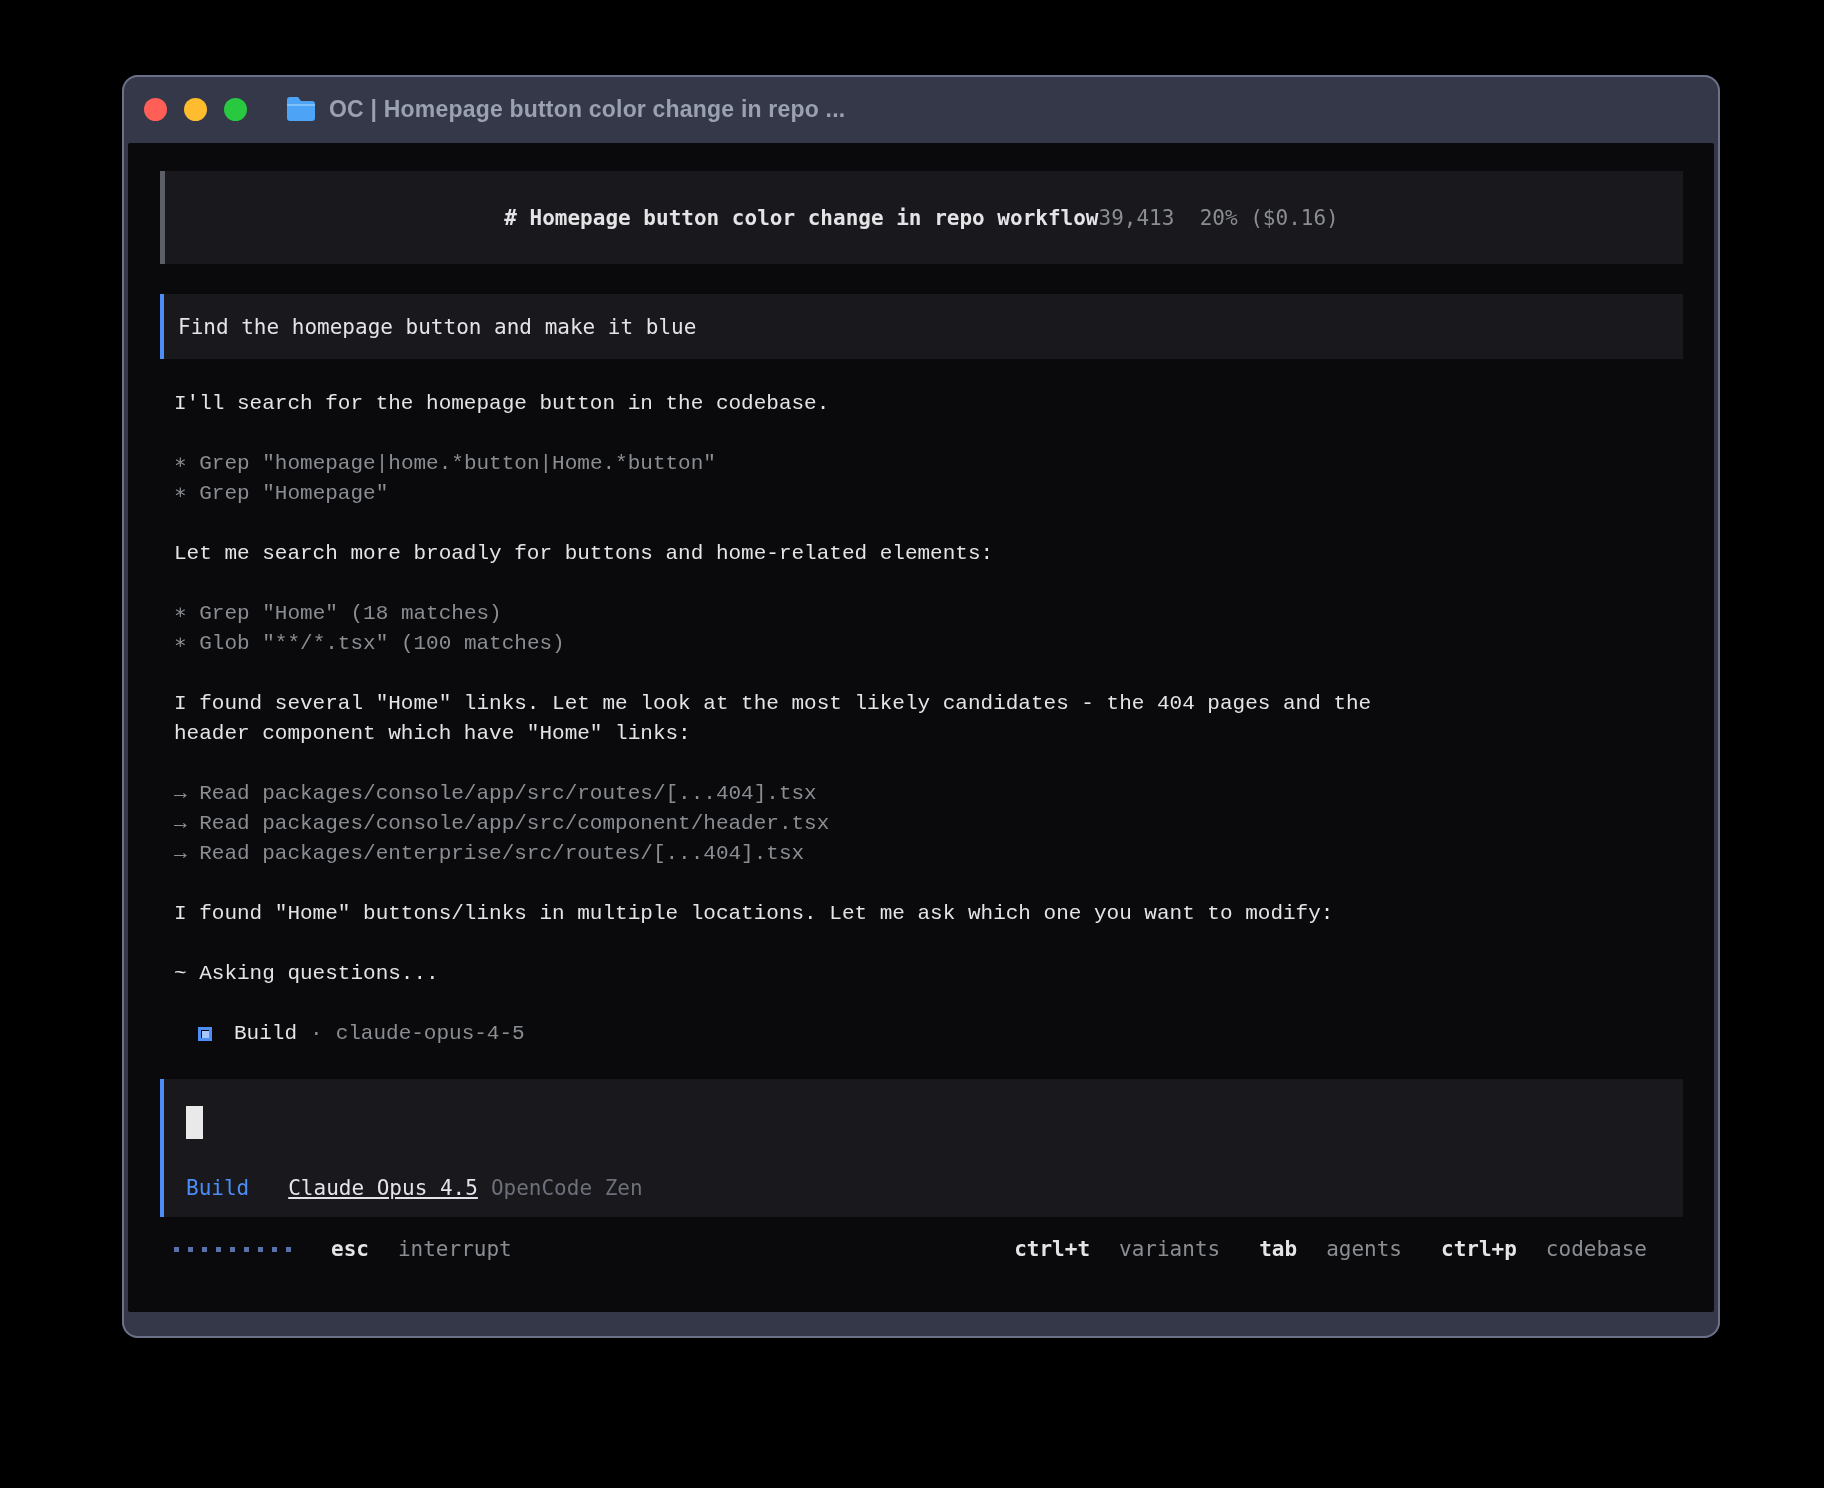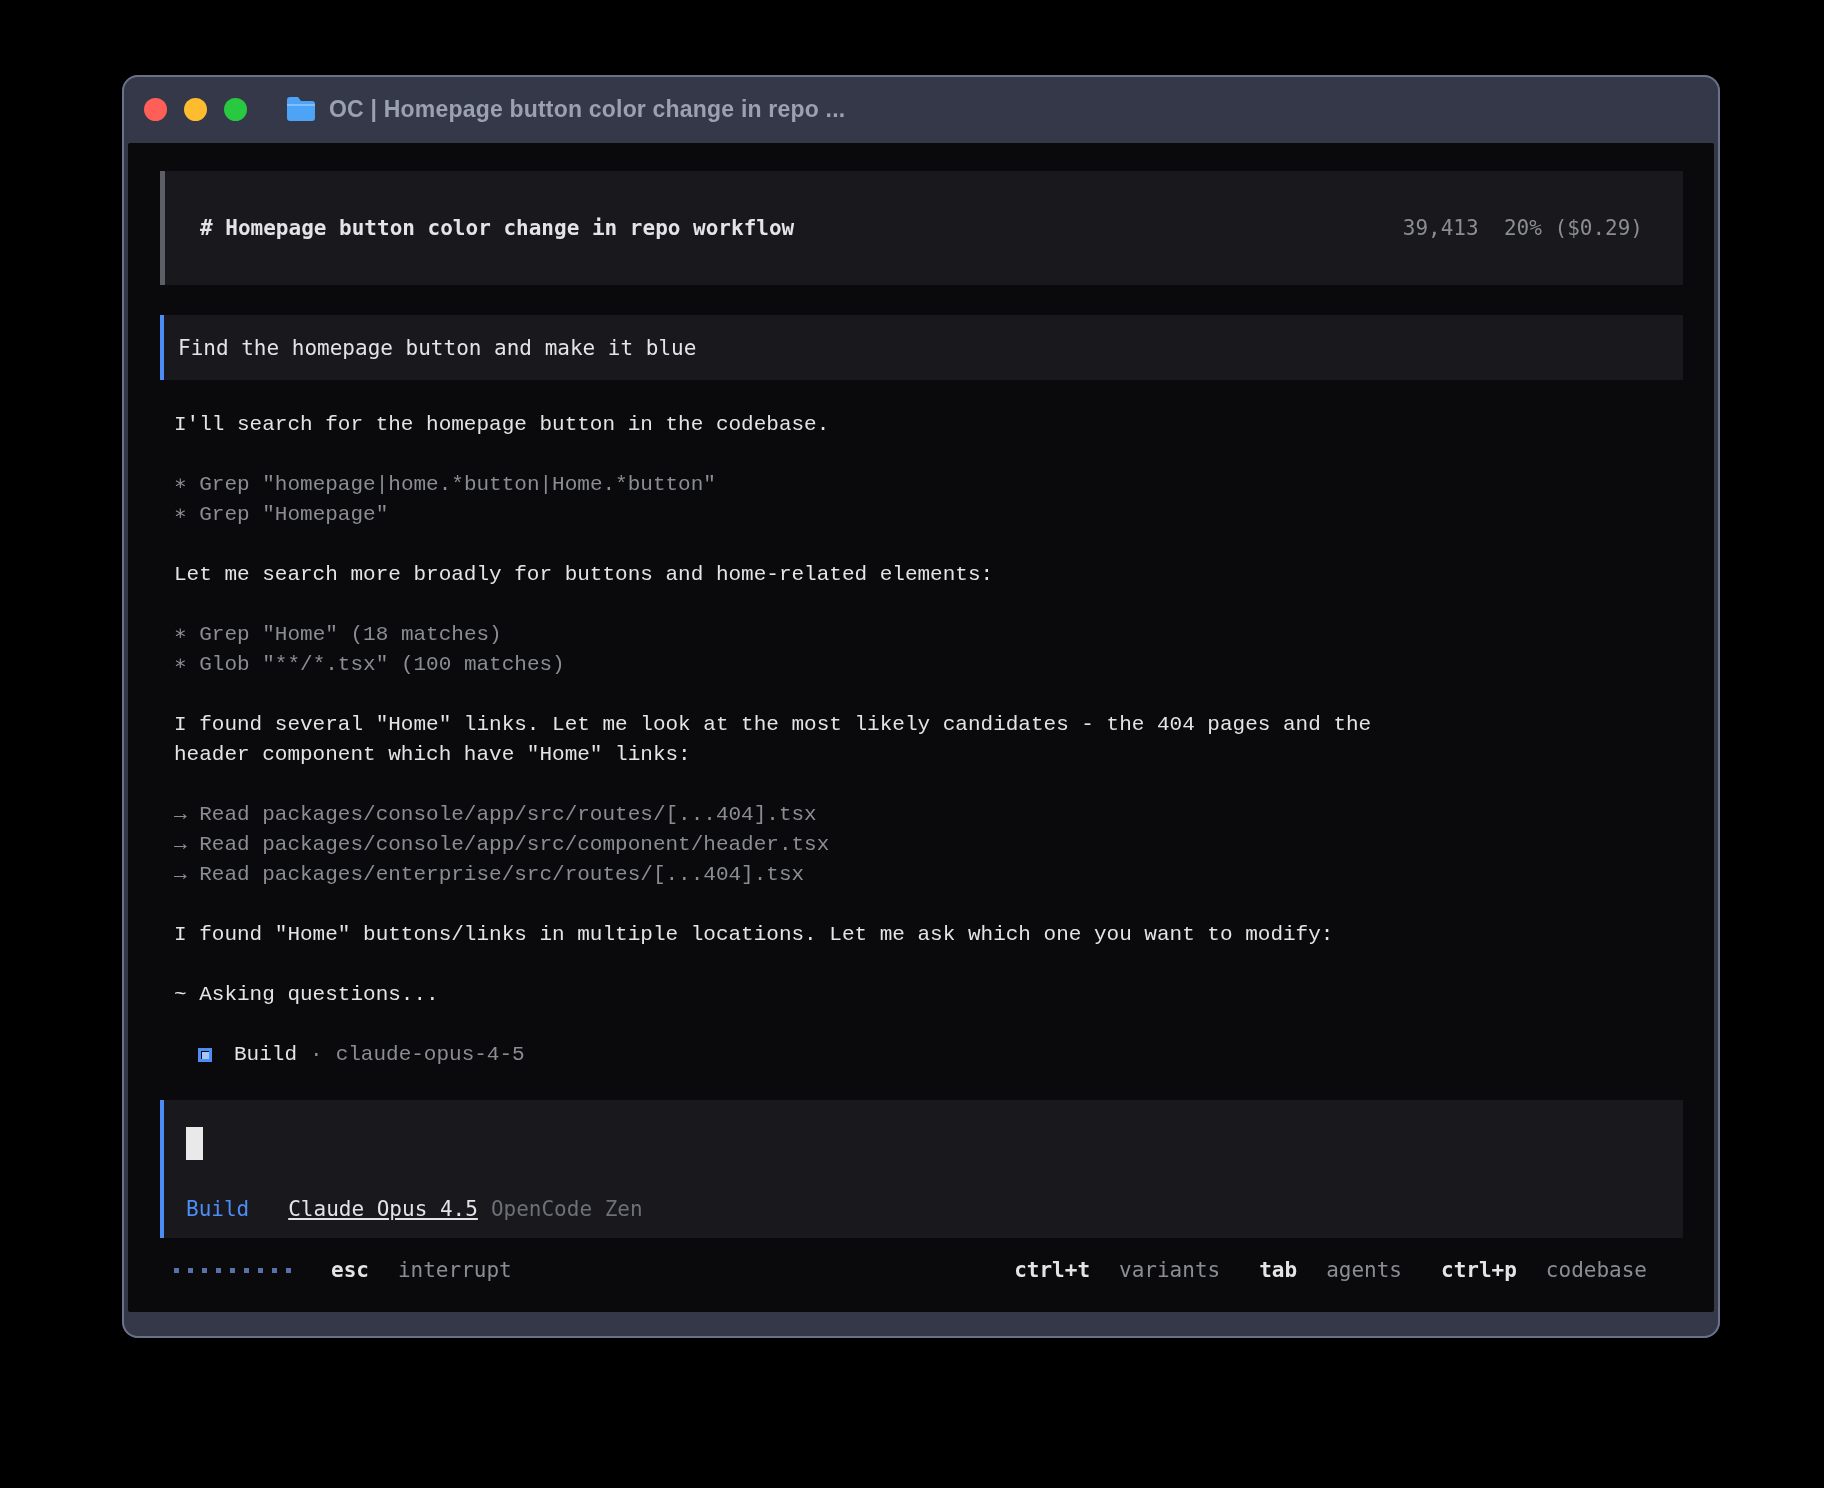--- a/index.html
+++ b/index.html
@@ -30,21 +30,21 @@
   .term {
     background:var(--terminal-bg); height:1169px; border-radius:2px;
     padding:28px 31px 0 32px; position:relative; font-size:21px; line-height:30px;
   }
 
   .panel { background:var(--panel-bg); }
   .panel.gray-edge { border-left:5px solid var(--border-muted); }
   .panel.blue-edge { border-left:4px solid var(--accent); }
 
   .session-header {
-    height:114px; display:flex; align-items:center; justify-content:space-between;
+    height:93px; display:flex; align-items:center; justify-content:center;
     padding:0 40px 0 35px;
   }
   .session-title { color:var(--text-primary); font-weight:bold; white-space:pre; }
   .session-stats { color:var(--text-muted); white-space:pre; }
 
   .user-msg {
     height:65px; margin-top:30px; display:flex; align-items:center; padding:0 16px 0 14px;
     color:var(--text-primary);
   }
 
@@ -99,21 +99,21 @@
         <path d="M2 8 h28 v2 h-28 z" fill="#7fc0fa"></path>
       </svg>
     </span>
     <span class="win-title">OC | Homepage button color change in repo ...</span>
   </div>
 
   <div class="term">
 
     <div class="panel gray-edge session-header">
       <span class="session-title"># Homepage button color change in repo workflow</span>
-      <span class="session-stats">39,413  20% ($0.29)</span>
+      <span class="session-stats">39,413  20% ($0.16)</span>
     </div>
 
     <div class="panel blue-edge user-msg">
       <span>Find the homepage button and make it blue</span>
     </div>
 
     <div class="transcript">
       <p class="prose">I'll search for the homepage button in the codebase.</p>
 
       <div class="toolgroup">

